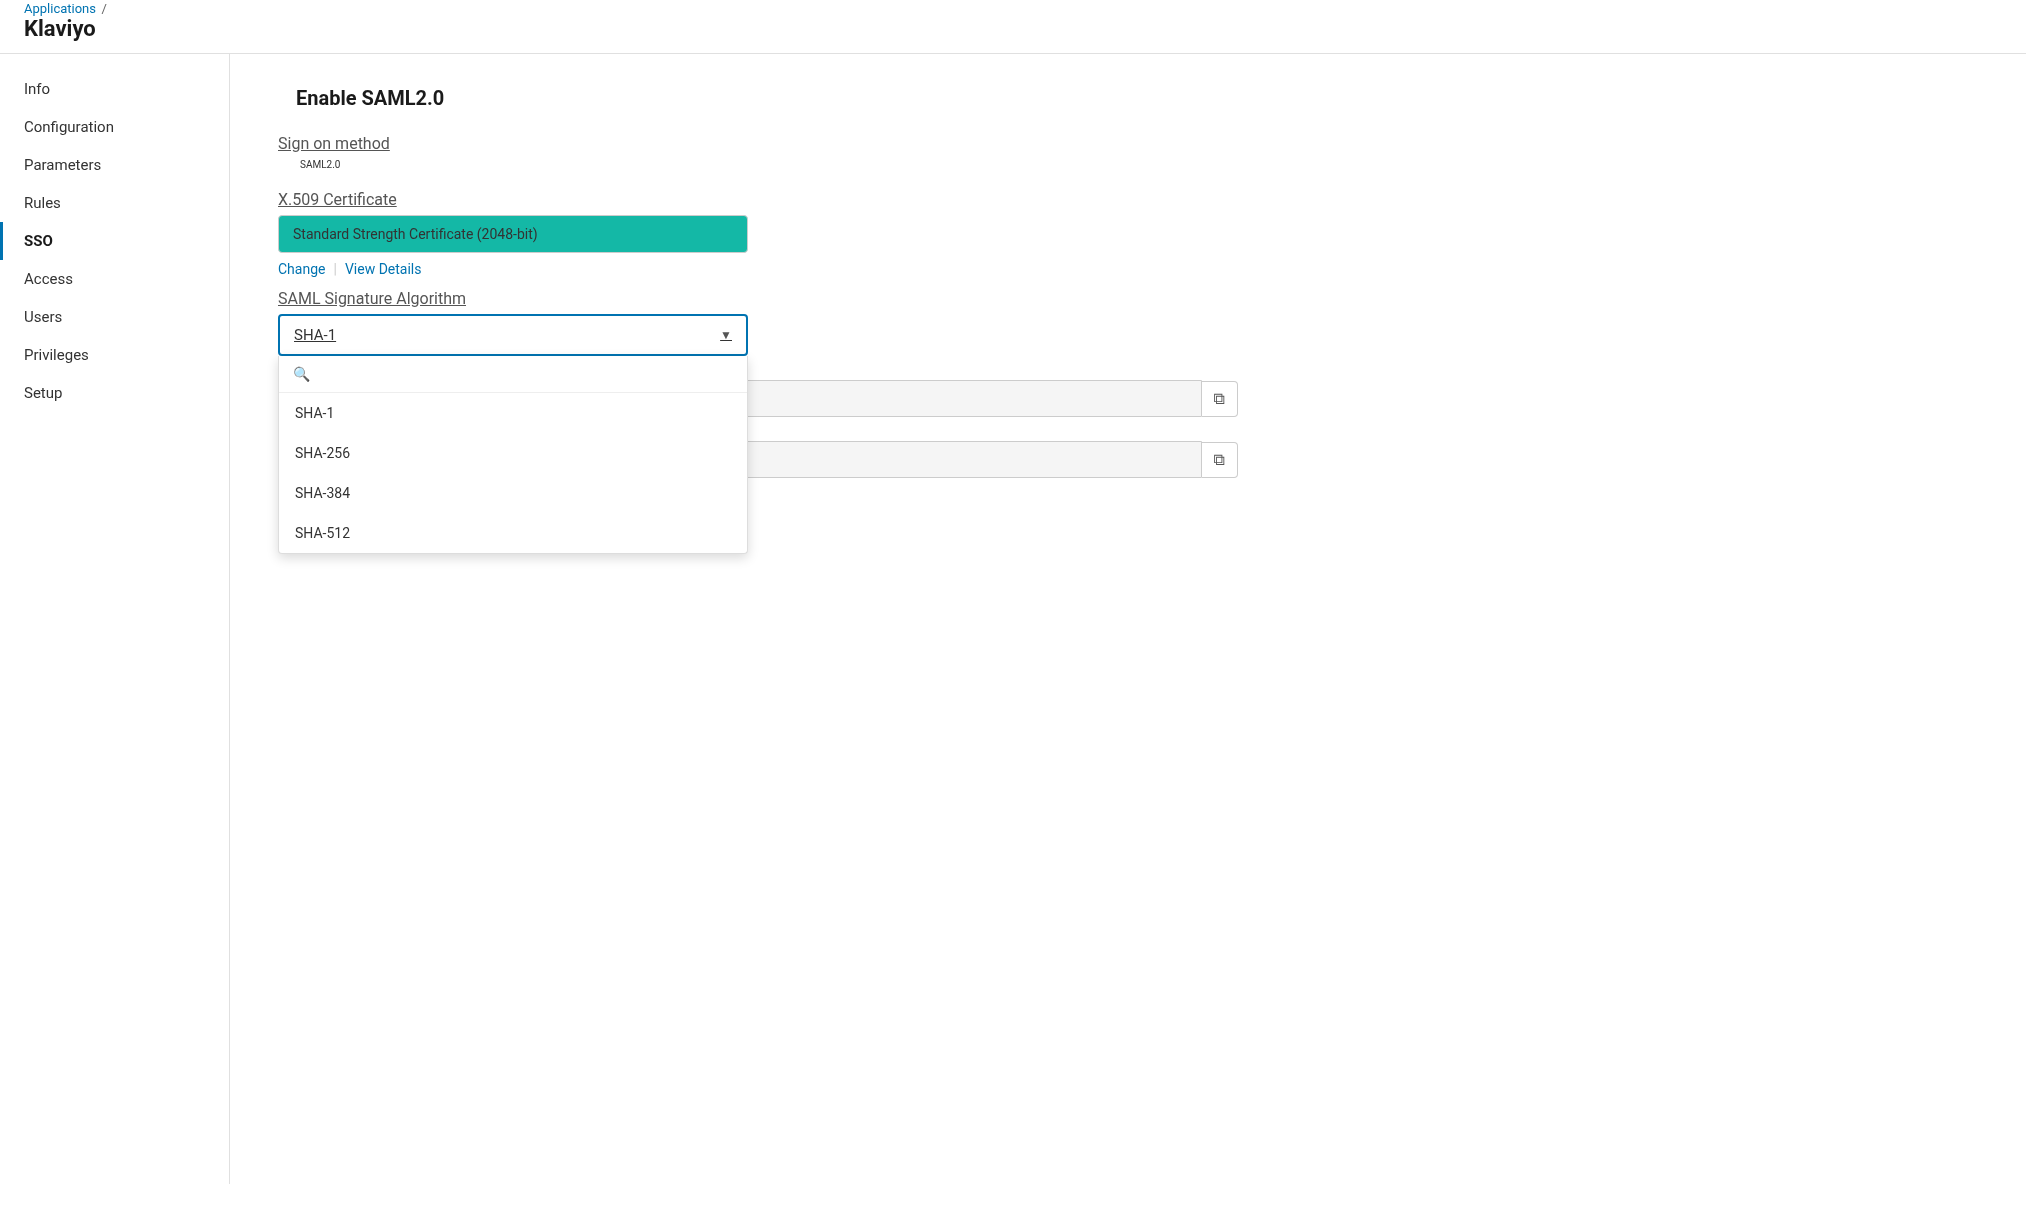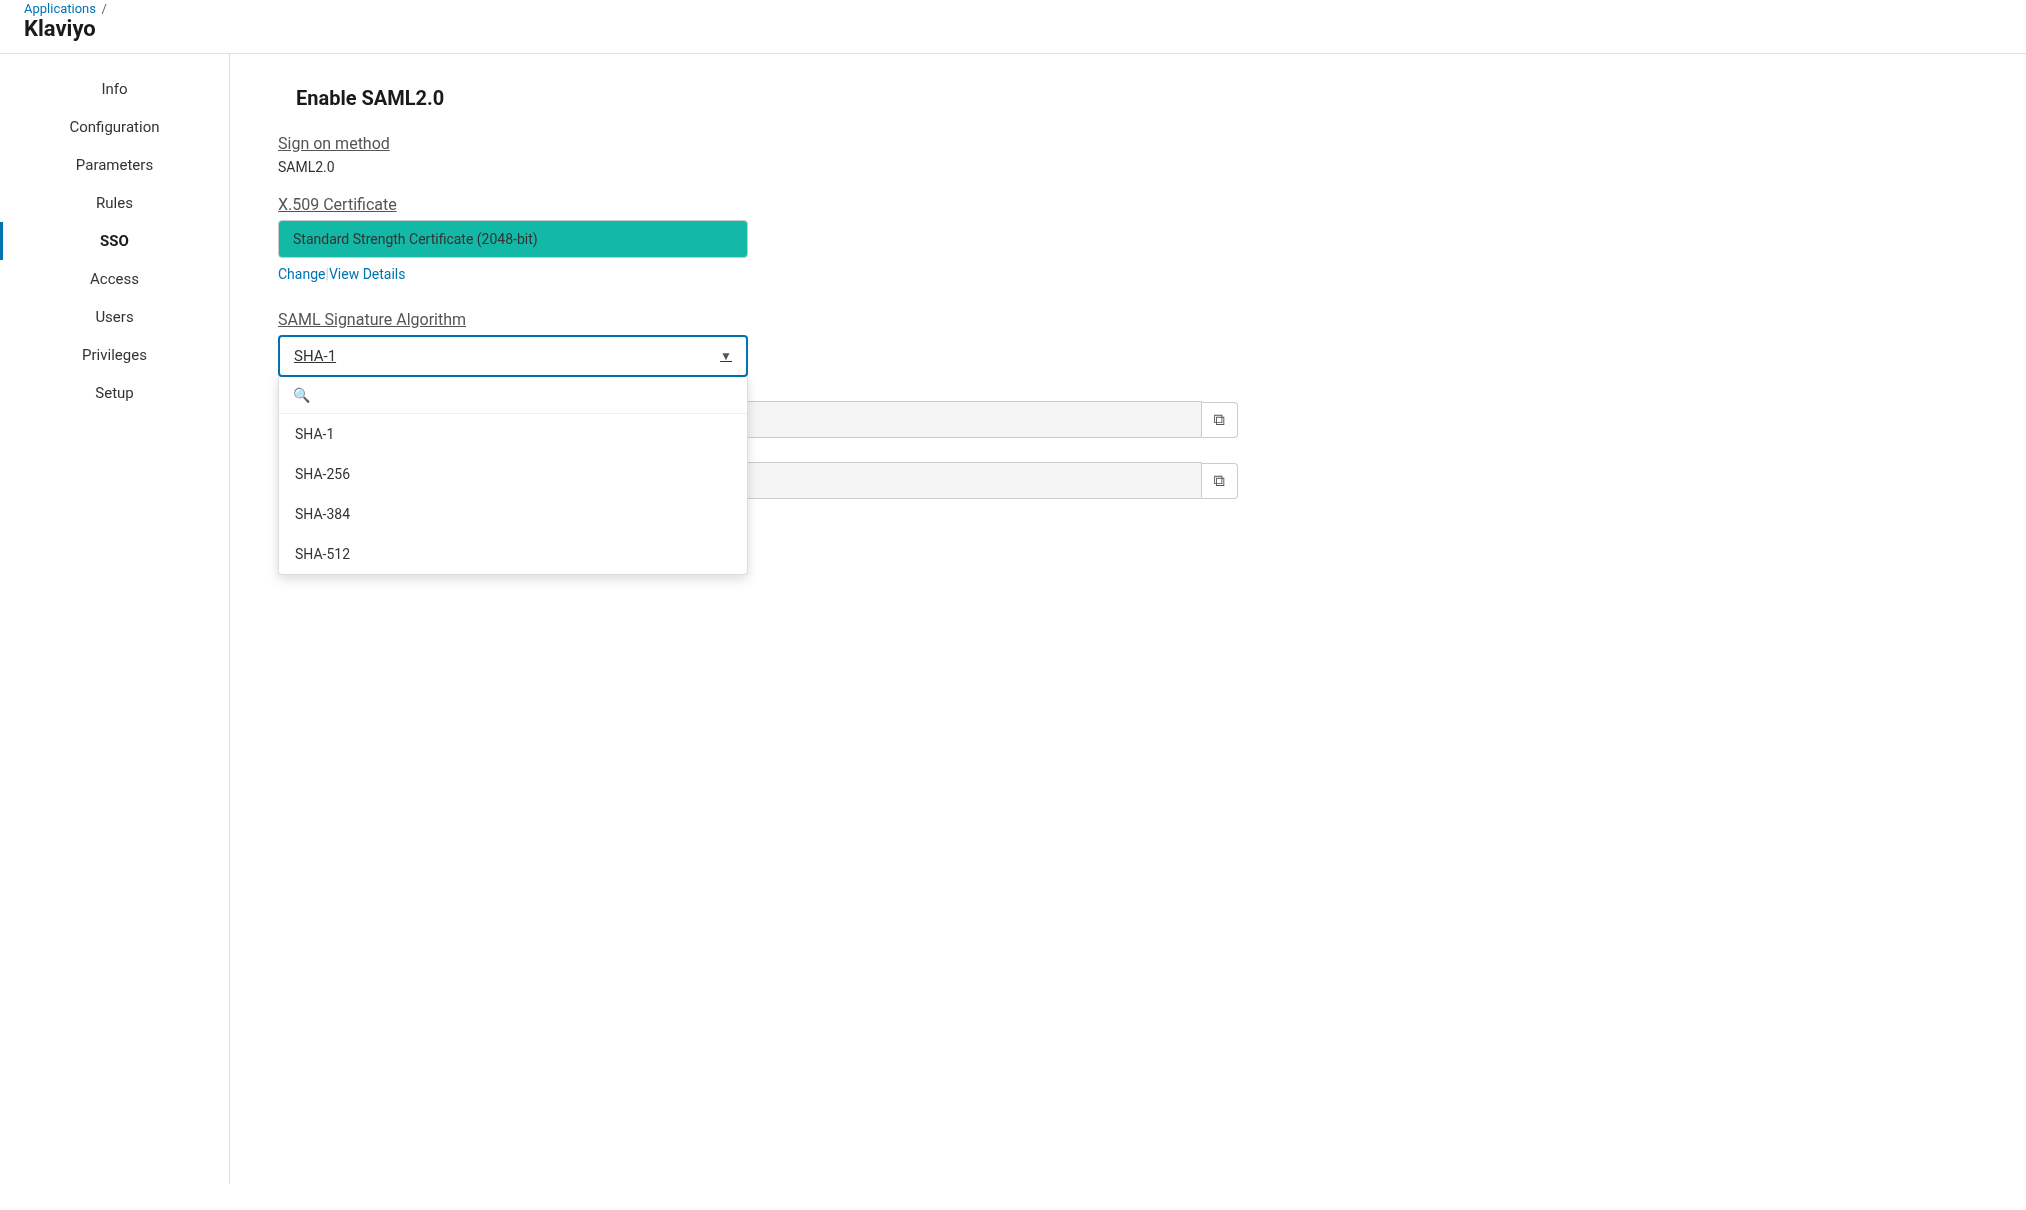--- a/index.html
+++ b/index.html
@@ -41,26 +41,25 @@
     
     .sidebar {
       width: 230px;
       border-right: 1px solid #e0e0e0;
       padding: 16px 0;
       flex-shrink: 0;
     }
     .sidebar-item {
       display: flex;
       align-items: center;
-      padding: 10px 12px;
+      padding: 10px 24px;
       cursor: pointer;
       color: #333;
       font-size: 15px;
       position: relative;
-      justify-content: center;
     }
     .sidebar-item.active {
       font-weight: 700;
       color: #1a1a1a;
     }
     .sidebar-item.active::before {
       content: '';
       position: absolute;
       left: 0;
       top: 0;
@@ -84,40 +83,42 @@
       margin-left: 18px;
     }
 
     .field-label {
       font-size: 16px;
       color: #555;
       margin-bottom: 6px;
       text-decoration: underline;
     }
     .field-value {
-      font-size: 14px;
+      font-size: 10px;
       color: #333;
       margin-bottom: 20px;
+      margin-left: 22px;
     }
 
     .cert-box {
       background: #14b8a6;
       border: 1px solid #ccc;
       border-radius: 4px;
       padding: 10px 14px;
       font-size: 14px;
       color: #333;
       margin-bottom: 8px;
       max-width: 470px;
     }
 
     .cert-links {
       display: flex;
       align-items: center;
-      margin-bottom: 28px;
+      gap: 8px;
+      margin-bottom: 12px;
     }
     .cert-link {
       color: #0073b1;
       font-size: 14px;
       cursor: pointer;
       text-decoration: none;
     }
     .cert-divider {
       color: #ccc;
       font-size: 14px;

